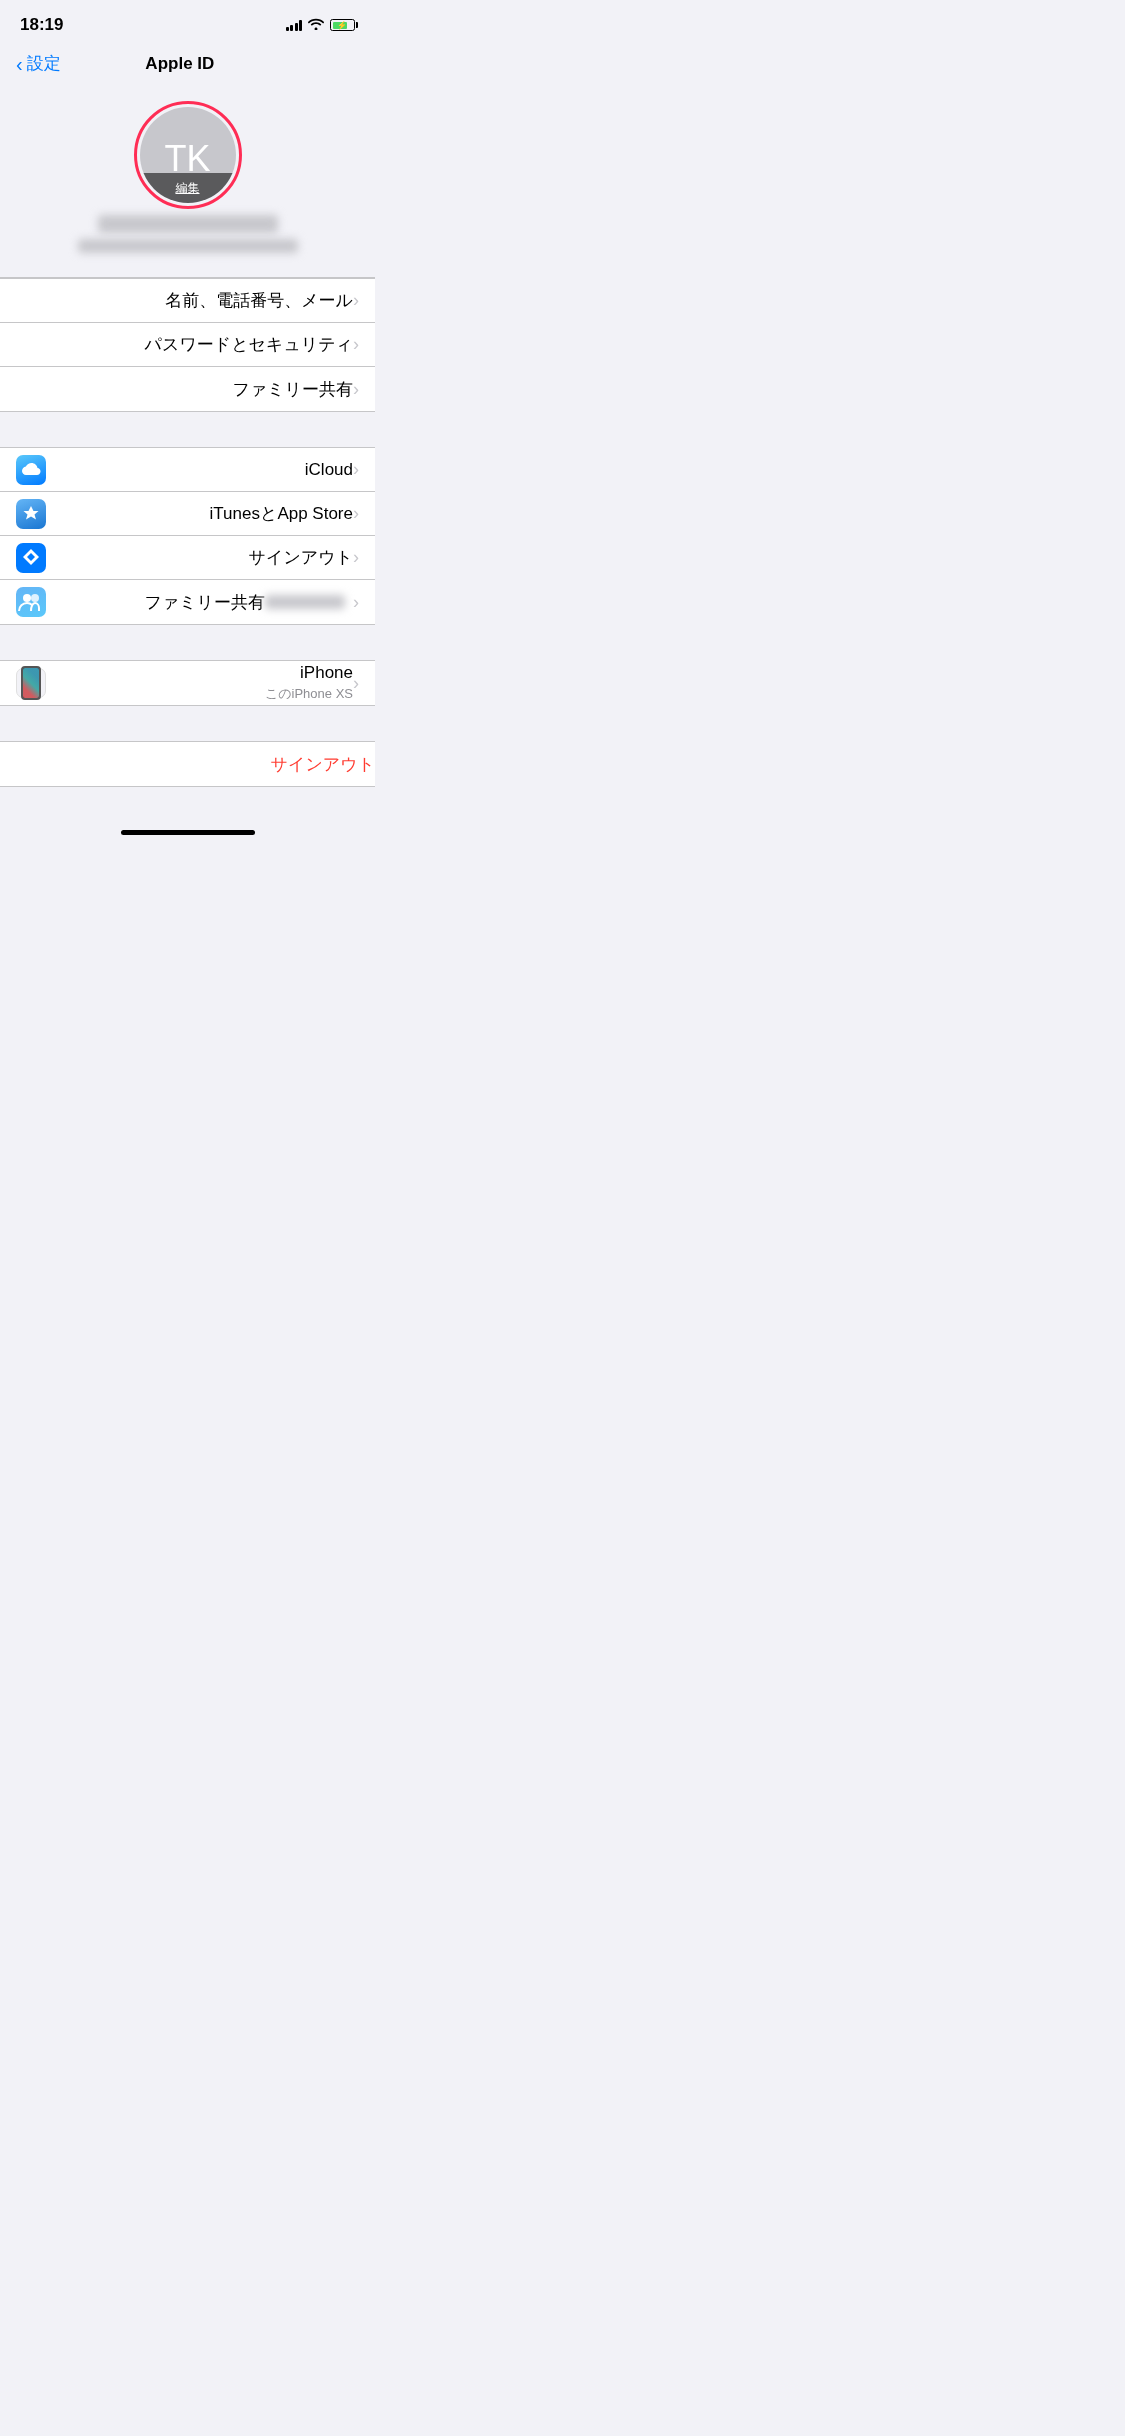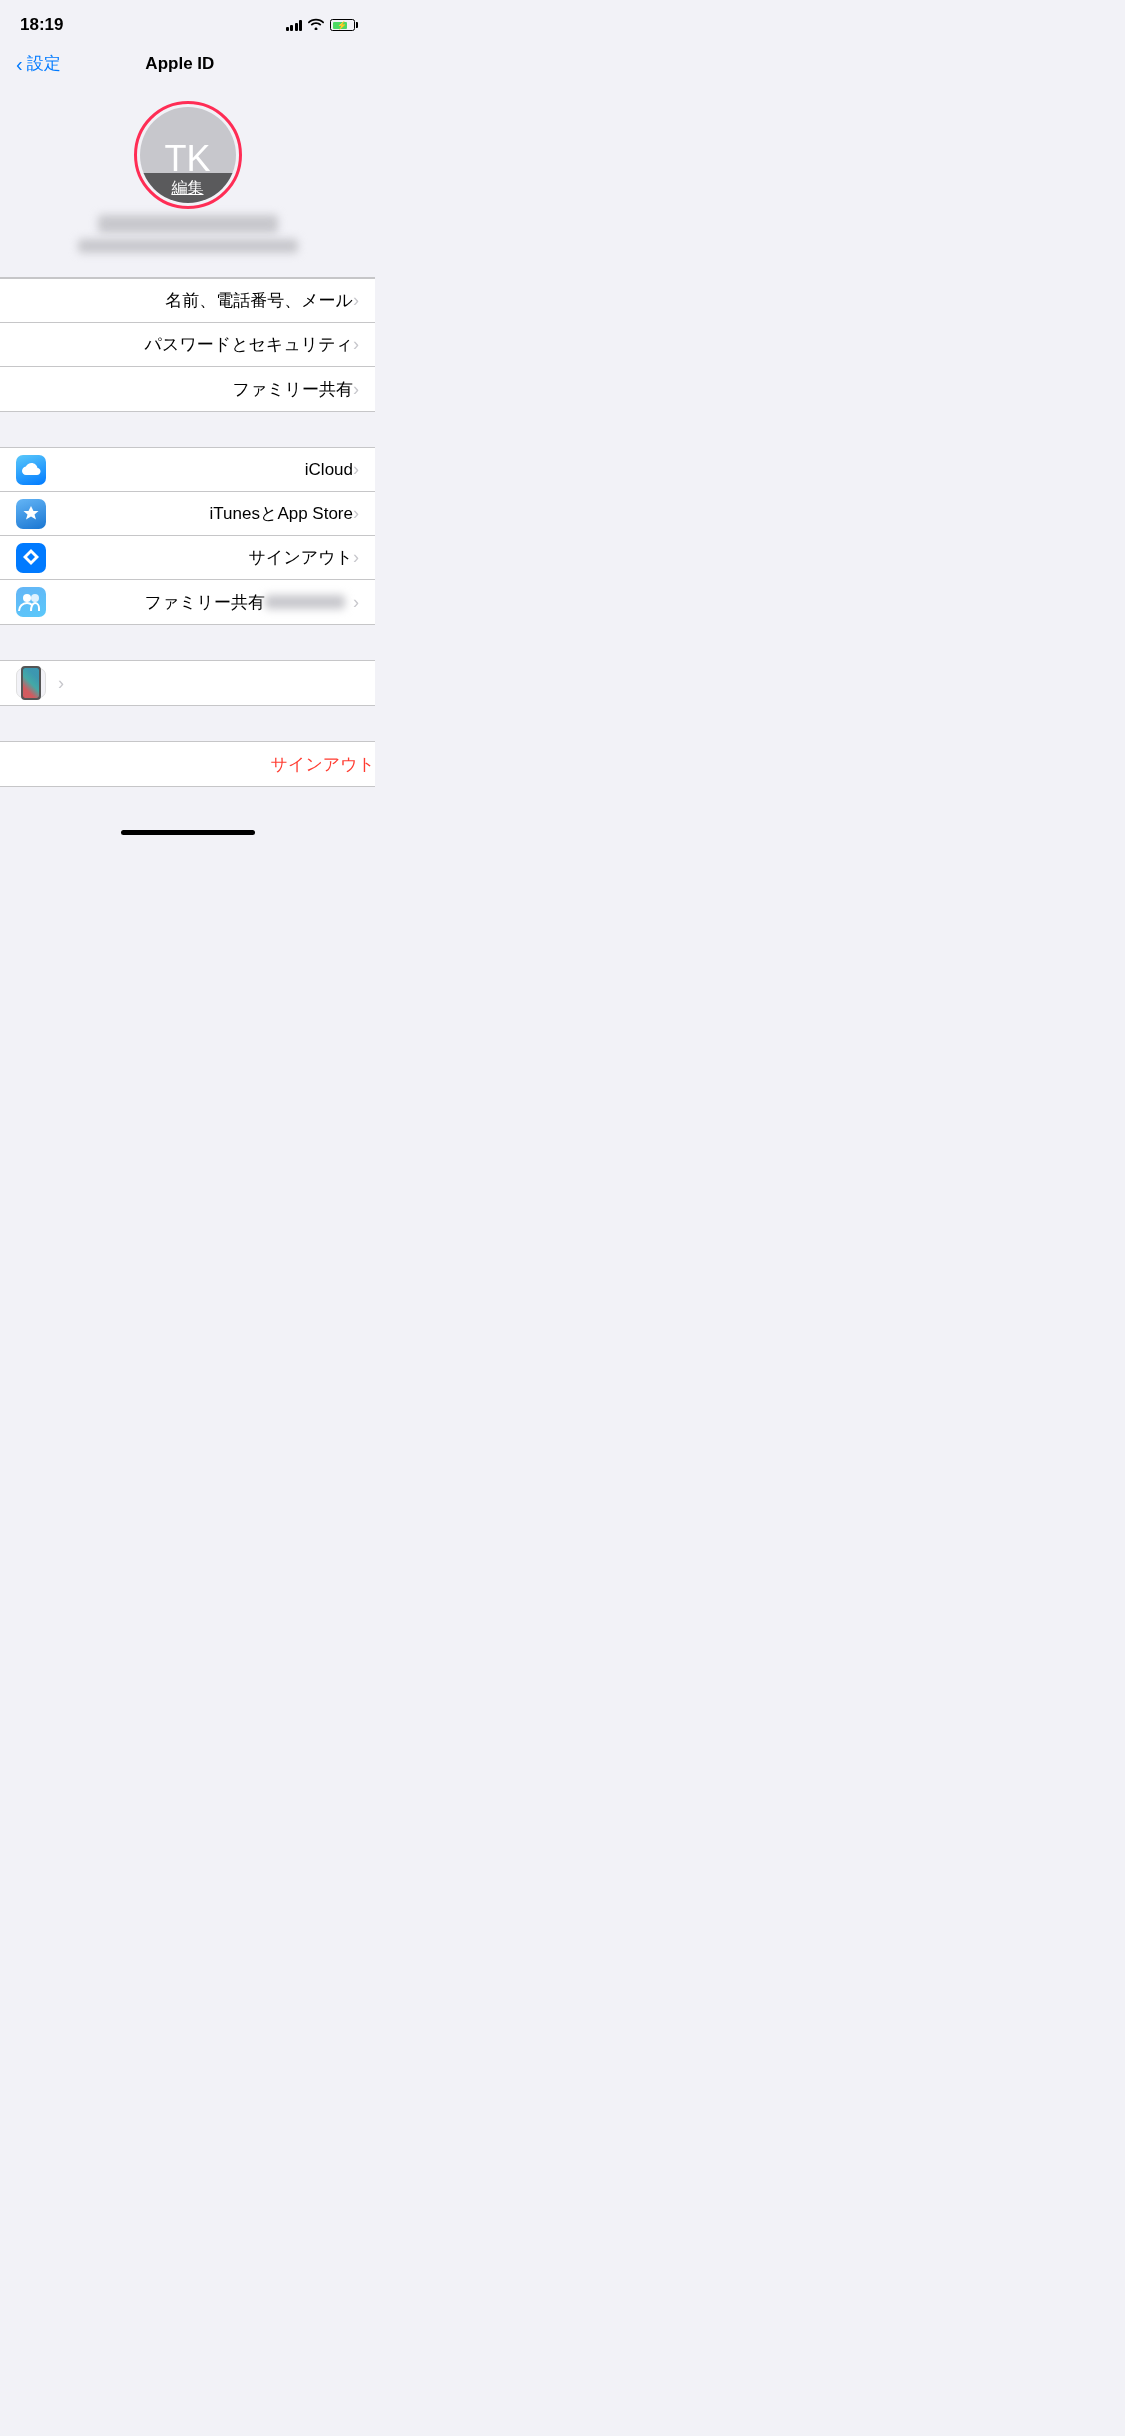--- a/index.html
+++ b/index.html
@@ -189,21 +189,21 @@
       right: 0;
       height: 30px;
       background: rgba(0,0,0,0.55);
       display: flex;
       align-items: center;
       justify-content: center;
     }
 
     .avatar-edit-text {
       color: #fff;
-      font-size: 16px;
+      font-size: 12px;
       text-decoration: underline;
     }
 
     .profile-name-blur {
       width: 180px;
       height: 18px;
       background: #c7c7cc;
       border-radius: 4px;
       margin-bottom: 6px;
       filter: blur(4px);
@@ -488,20 +488,24 @@
 
 <div class="group-spacer"></div>
 
 <div class="settings-group">
   <div class="settings-row">
     <div class="row-icon icon-iphone">
       <div class="iphone-mini">
         <div class="iphone-mini-screen"></div>
       </div>
     </div>
+    <div class="row-label-group">
+      <div class="row-label">iPhone</div>
+      <div class="row-subtitle">このiPhone XS</div>
+    </div>
     <span class="row-chevron">›</span>
   </div>
 </div>
 
 <div class="group-spacer"></div>
 
 <div class="signout-section">
   <div class="signout-button">
     <span class="signout-label">サインアウト</span>
   </div>

